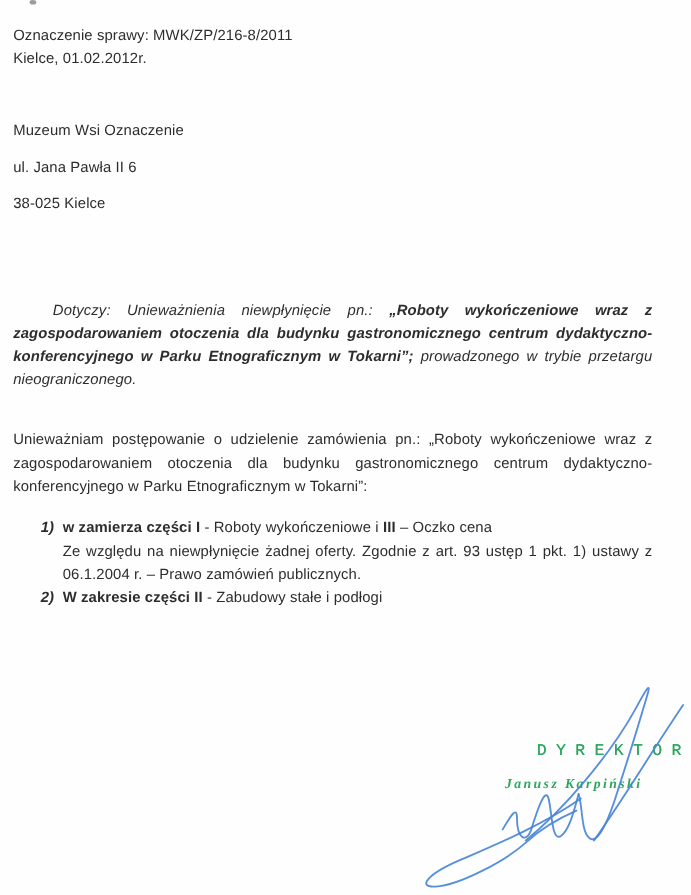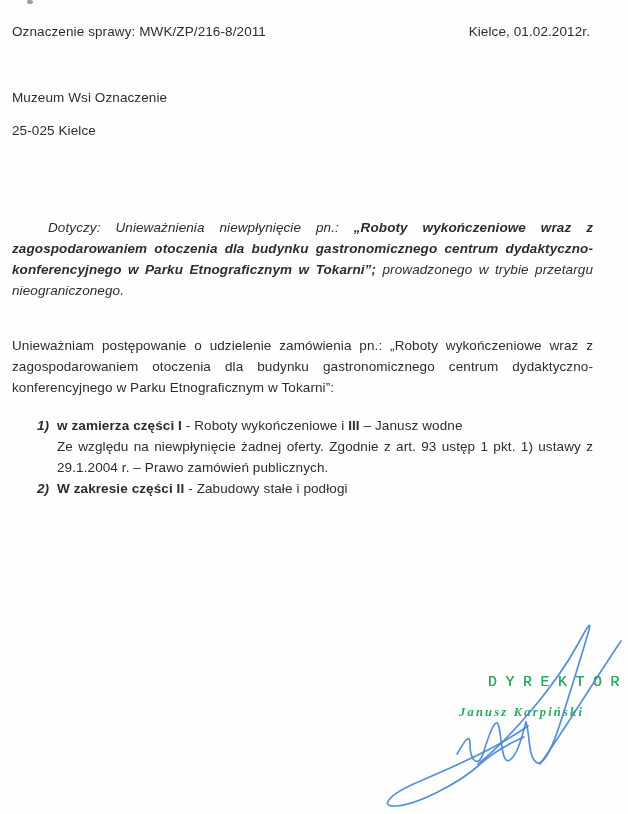--- a/index.html
+++ b/index.html
@@ -17,21 +17,21 @@
     font-size:13.5px;
     letter-spacing:.1px;
     overflow:hidden;
   }
   .speck{
     position:absolute;left:27px;top:0;width:6px;height:4px;
     background:#4a4a4a;opacity:.55;border-radius:40% 60% 50% 50%;
   }
   .header-row{
     display:flex;justify-content:space-between;
-    margin-top:21px;padding:0 38px 0 12px;line-height:21px;
+    margin-top:21px;padding:0 38px 0 12px;line-height:21px;flex-direction:column;
   }
   .sender{
     margin:39px 0 0 12px;line-height:33px;
   }
   .subject-par{
     margin:70px 35px 0 12px;
     line-height:21px;text-align:justify;font-style:italic;
     text-indent:36px;
   }
   .subject-par .q{font-weight:700;}
@@ -79,34 +79,35 @@
 
   <div class="speck"></div>
 
   <div class="header-row">
     <span>Oznaczenie sprawy: MWK/ZP/216-8/2011</span>
     <span>Kielce, 01.02.2012r.</span>
   </div>
 
   <div class="sender">
     <div>Muzeum Wsi Oznaczenie</div>
-    <div>25-025 Kielce</div>
+    <div>ul. Jana Pawła II 6</div>
+    <div>38-025 Kielce</div>
   </div>
 
   <p class="subject-par"><span>Dotyczy: Unieważnienia niewpłynięcie pn.: </span><span class="q">„Roboty wykończeniowe wraz z zagospodarowaniem otoczenia dla budynku gastronomicznego centrum dydaktyczno-konferencyjnego w Parku Etnograficznym w Tokarni”;</span><span> prowadzonego w trybie przetargu nieograniczonego.</span></p>
 
   <p class="body-par">Unieważniam postępowanie o udzielenie zamówienia pn.: „Roboty wykończeniowe wraz z zagospodarowaniem otoczenia dla budynku gastronomicznego centrum dydaktyczno-konferencyjnego w Parku Etnograficznym w Tokarni”:</p>
 
   <div class="parts-list">
 
     <div class="list-item">
       <span class="marker">1)</span>
       <div class="item-body">
-        <span class="b">w zamierza części I</span><span> - Roboty wykończeniowe i </span><span class="b">III</span><span> – Janusz wodne</span>
-        <div>Ze względu na niewpłynięcie żadnej oferty. Zgodnie z art. 93 ustęp 1 pkt. 1) ustawy z 29.1.2004 r. – Prawo zamówień publicznych.</div>
+        <span class="b">w zamierza części I</span><span> - Roboty wykończeniowe i </span><span class="b">III</span><span> – Oczko cena</span>
+        <div>Ze względu na niewpłynięcie żadnej oferty. Zgodnie z art. 93 ustęp 1 pkt. 1) ustawy z 06.1.2004 r. – Prawo zamówień publicznych.</div>
       </div>
     </div>
 
     <div class="list-item">
       <span class="marker">2)</span>
       <div class="item-body">
         <span class="b">W zakresie części II</span><span> - Zabudowy stałe i podłogi</span><span class="b"></span><span></span>
       </div>
     </div>
 

